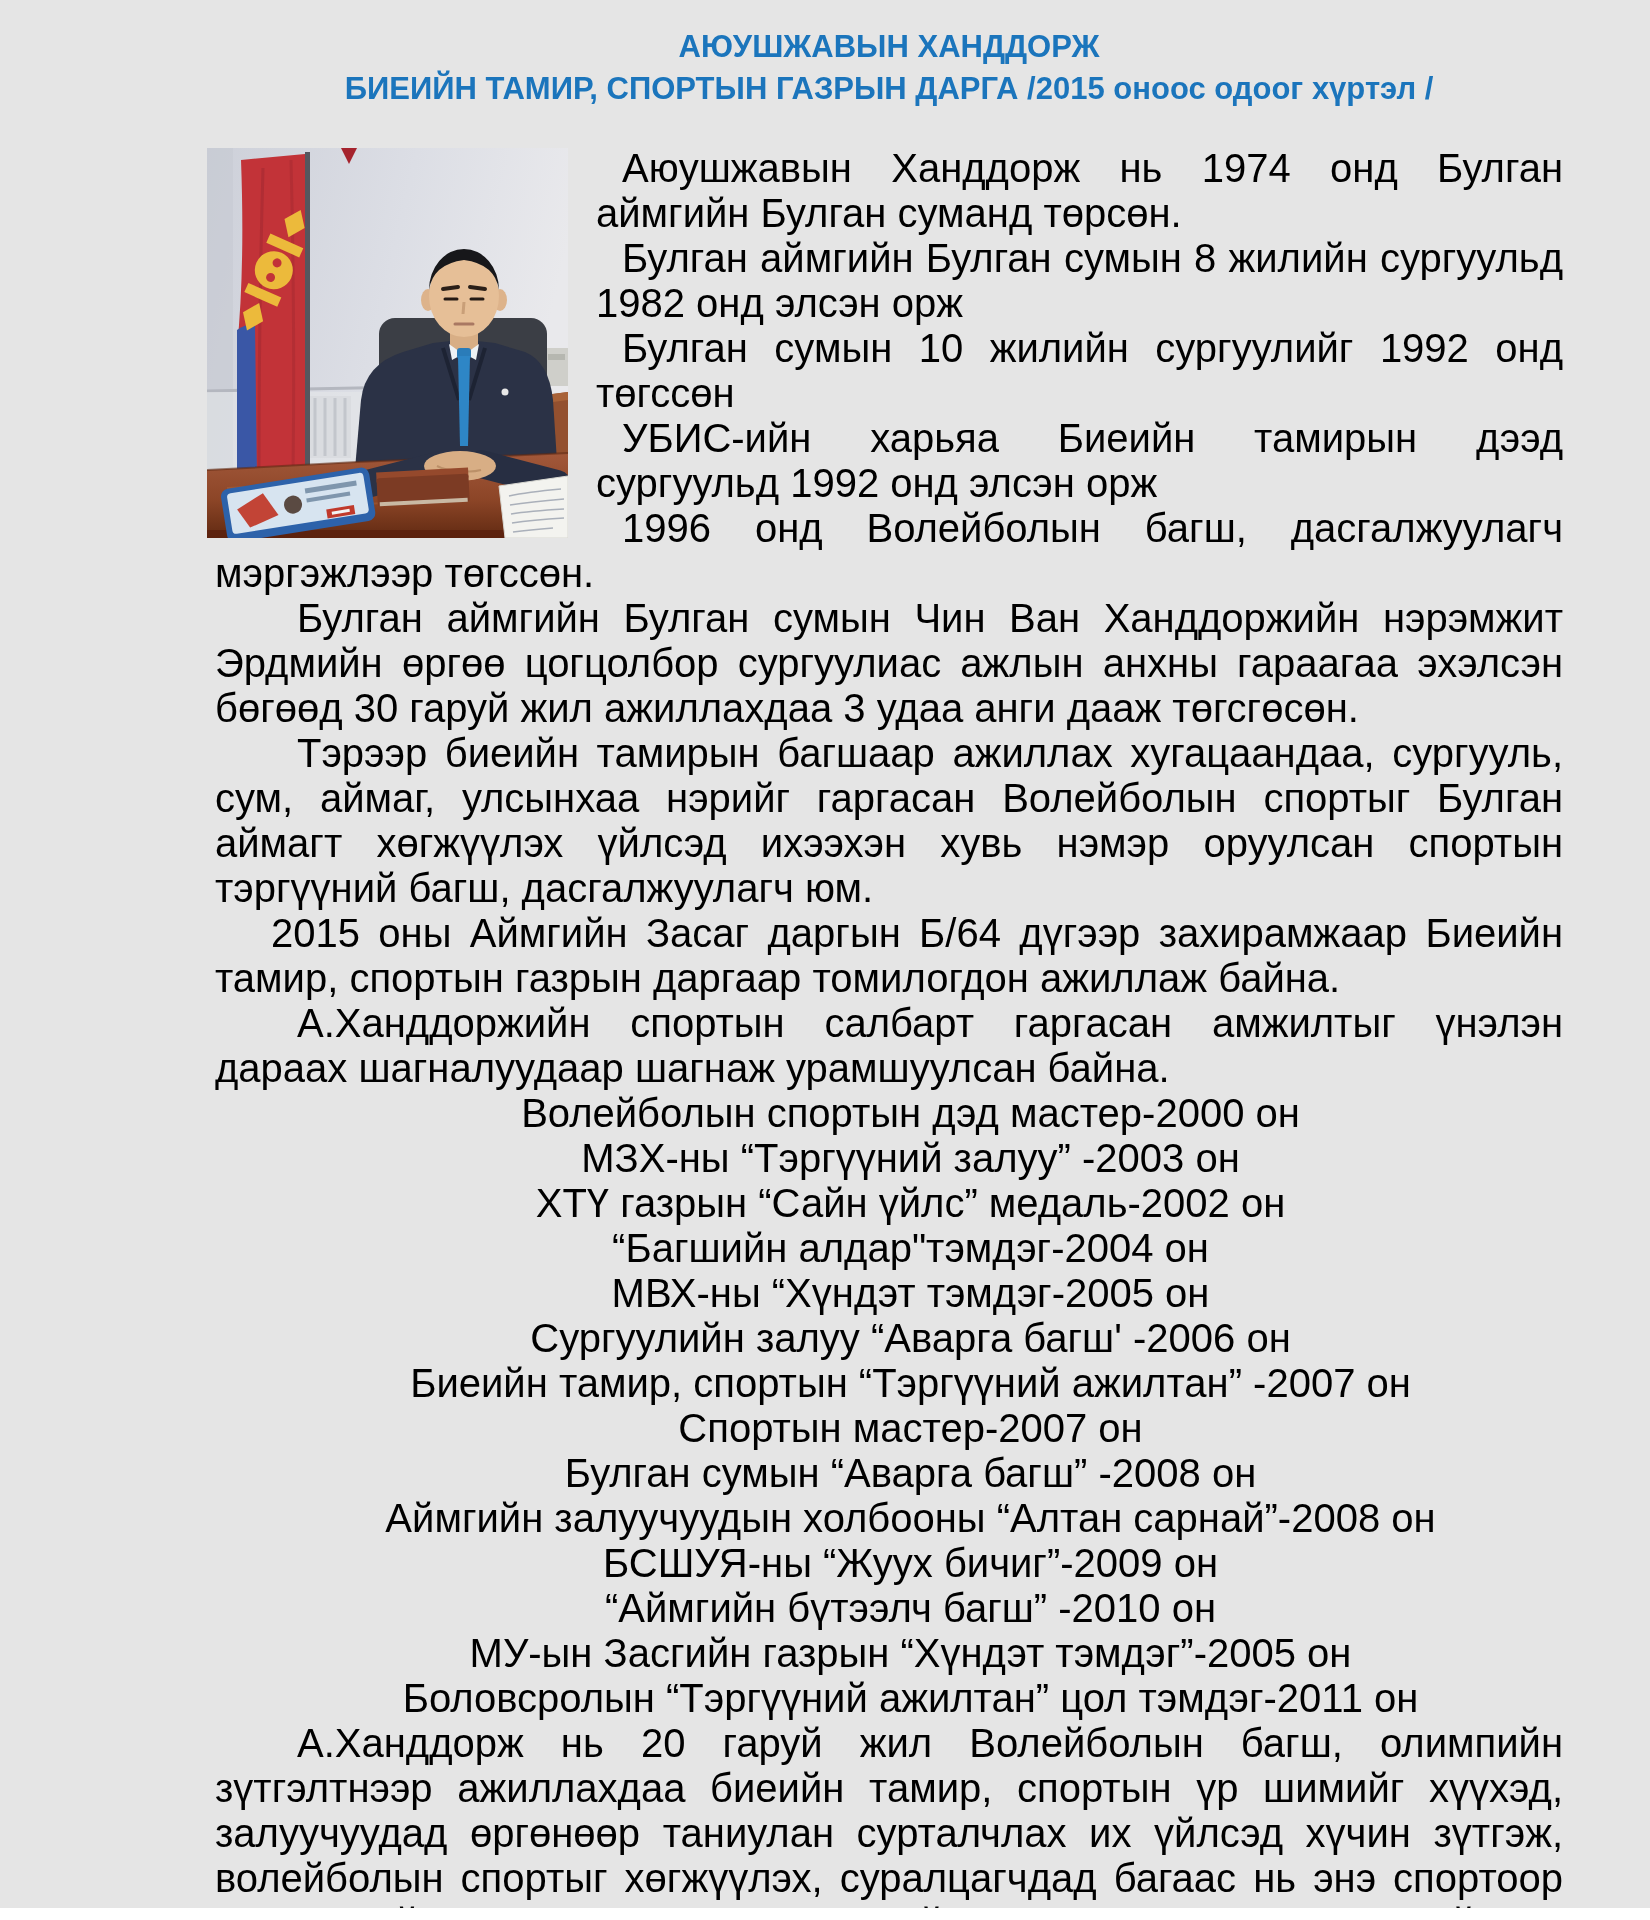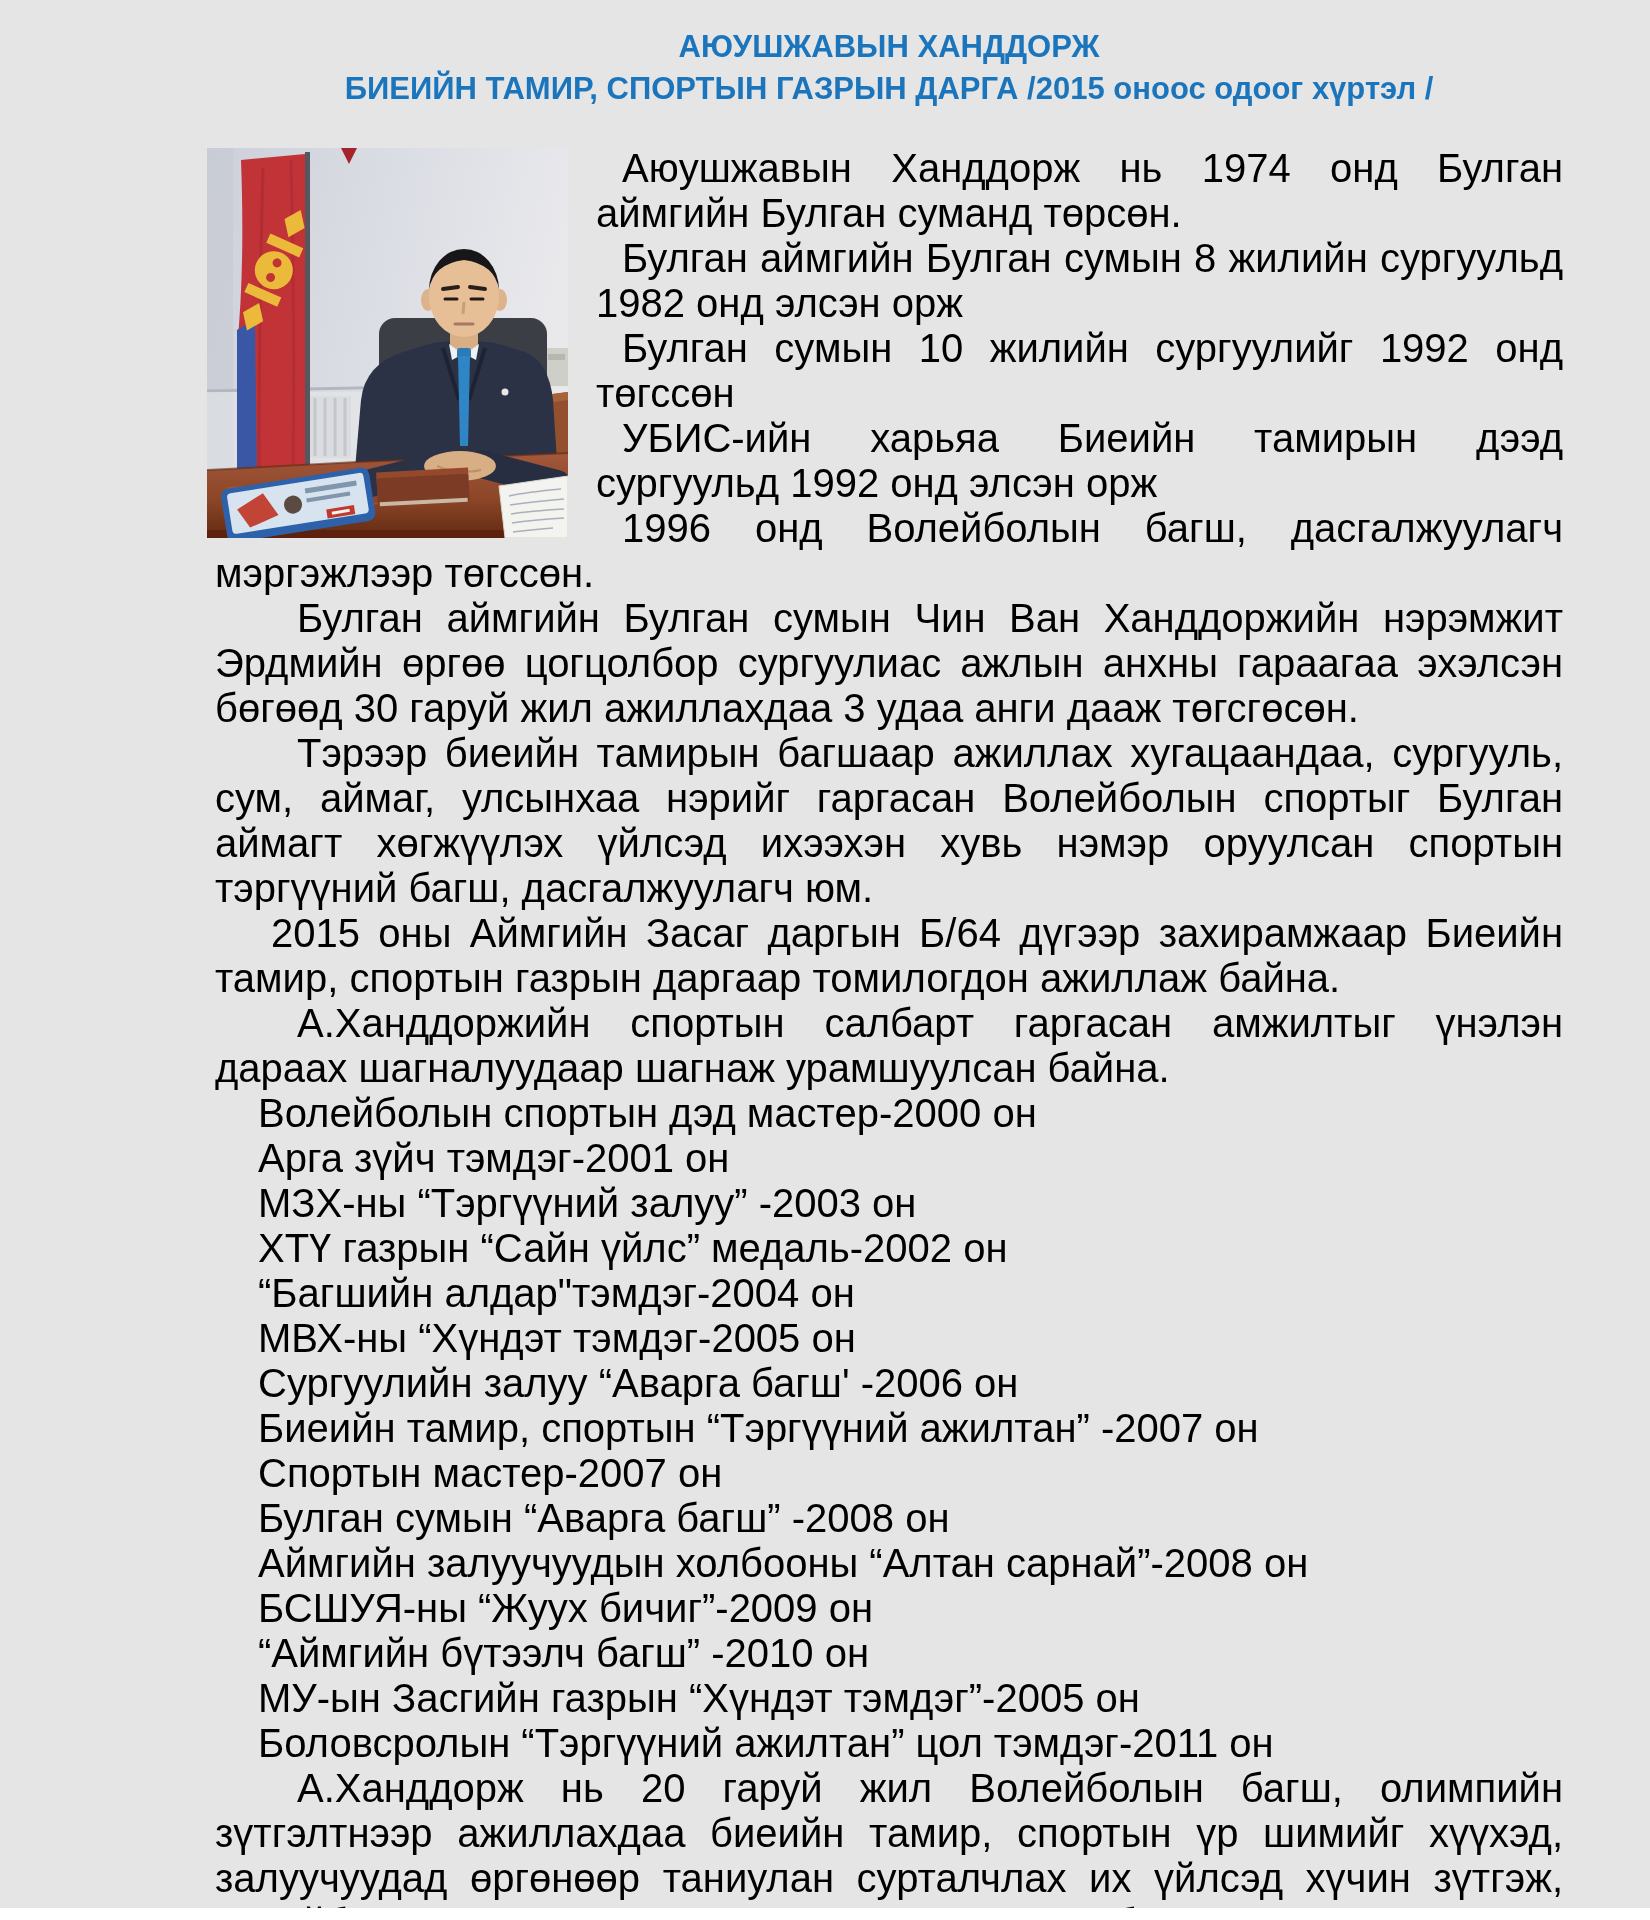--- a/index.html
+++ b/index.html
@@ -29,21 +29,21 @@
     float:left;
     width:361px;height:390px;
     margin:2px 28px 8px -8px;
   }
   .photo-float svg{display:block;}
   p{margin:0;padding:0;}
   .intro-p{text-indent:26px;}
   .para{text-indent:82px;}
   .para-sm{text-indent:56px;}
   .clear{clear:left;}
-  .award{padding-left:43px;text-align:left;text-indent:0;}
+  .award{padding-left:43px;text-align:center;text-indent:0;}
 </style>
 </head>
 <body>
 
 <div class="page">
 
   <div class="doc-title">
     <div>АЮУШЖАВЫН ХАНДДОРЖ</div>
     <div>БИЕИЙН ТАМИР, СПОРТЫН ГАЗРЫН ДАРГА /2015 оноос одоог хүртэл /</div>
   </div>
@@ -213,21 +213,20 @@
       <p class="intro-p">1996 онд Волейболын багш, дасгалжуулагч мэргэжлээр төгссөн.</p>
     </div>
 
     <p class="para clear">Булган аймгийн Булган сумын Чин Ван Ханддоржийн нэрэмжит Эрдмийн өргөө цогцолбор сургуулиас ажлын анхны  гараагаа эхэлсэн бөгөөд 30 гаруй жил ажиллахдаа 3 удаа анги дааж төгсгөсөн.</p>
     <p class="para">Тэрээр биеийн тамирын багшаар ажиллах хугацаандаа, сургууль, сум, аймаг, улсынхаа нэрийг гаргасан Волейболын спортыг Булган аймагт хөгжүүлэх үйлсэд ихээхэн хувь нэмэр оруулсан спортын тэргүүний багш, дасгалжуулагч юм.</p>
     <p class="para-sm">2015 оны  Аймгийн Засаг даргын Б/64 дүгээр захирамжаар Биеийн тамир, спортын газрын даргаар томилогдон ажиллаж байна.</p>
     <p class="para">А.Ханддоржийн спортын салбарт гаргасан амжилтыг үнэлэн дараах шагналуудаар шагнаж урамшуулсан байна.</p>
 
     <div>
       <p class="award">Волейболын спортын дэд мастер-2000 он</p>
-      <p class="award">Арга зүйч тэмдэг-2001 он</p>
       <p class="award">МЗХ-ны “Тэргүүний залуу” -2003 он</p>
       <p class="award">ХТҮ газрын “Сайн үйлс” медаль-2002 он</p>
       <p class="award">“Багшийн алдар"тэмдэг-2004 он</p>
       <p class="award">МВХ-ны “Хүндэт тэмдэг-2005 он</p>
       <p class="award">Сургуулийн залуу “Аварга багш' -2006 он</p>
       <p class="award">Биеийн тамир, спортын “Тэргүүний ажилтан” -2007 он</p>
       <p class="award">Спортын мастер-2007 он</p>
       <p class="award">Булган сумын “Аварга багш” -2008 он</p>
       <p class="award">Аймгийн залуучуудын холбооны “Алтан сарнай”-2008 он</p>
       <p class="award">БСШУЯ-ны “Жуух бичиг”-2009 он</p>

